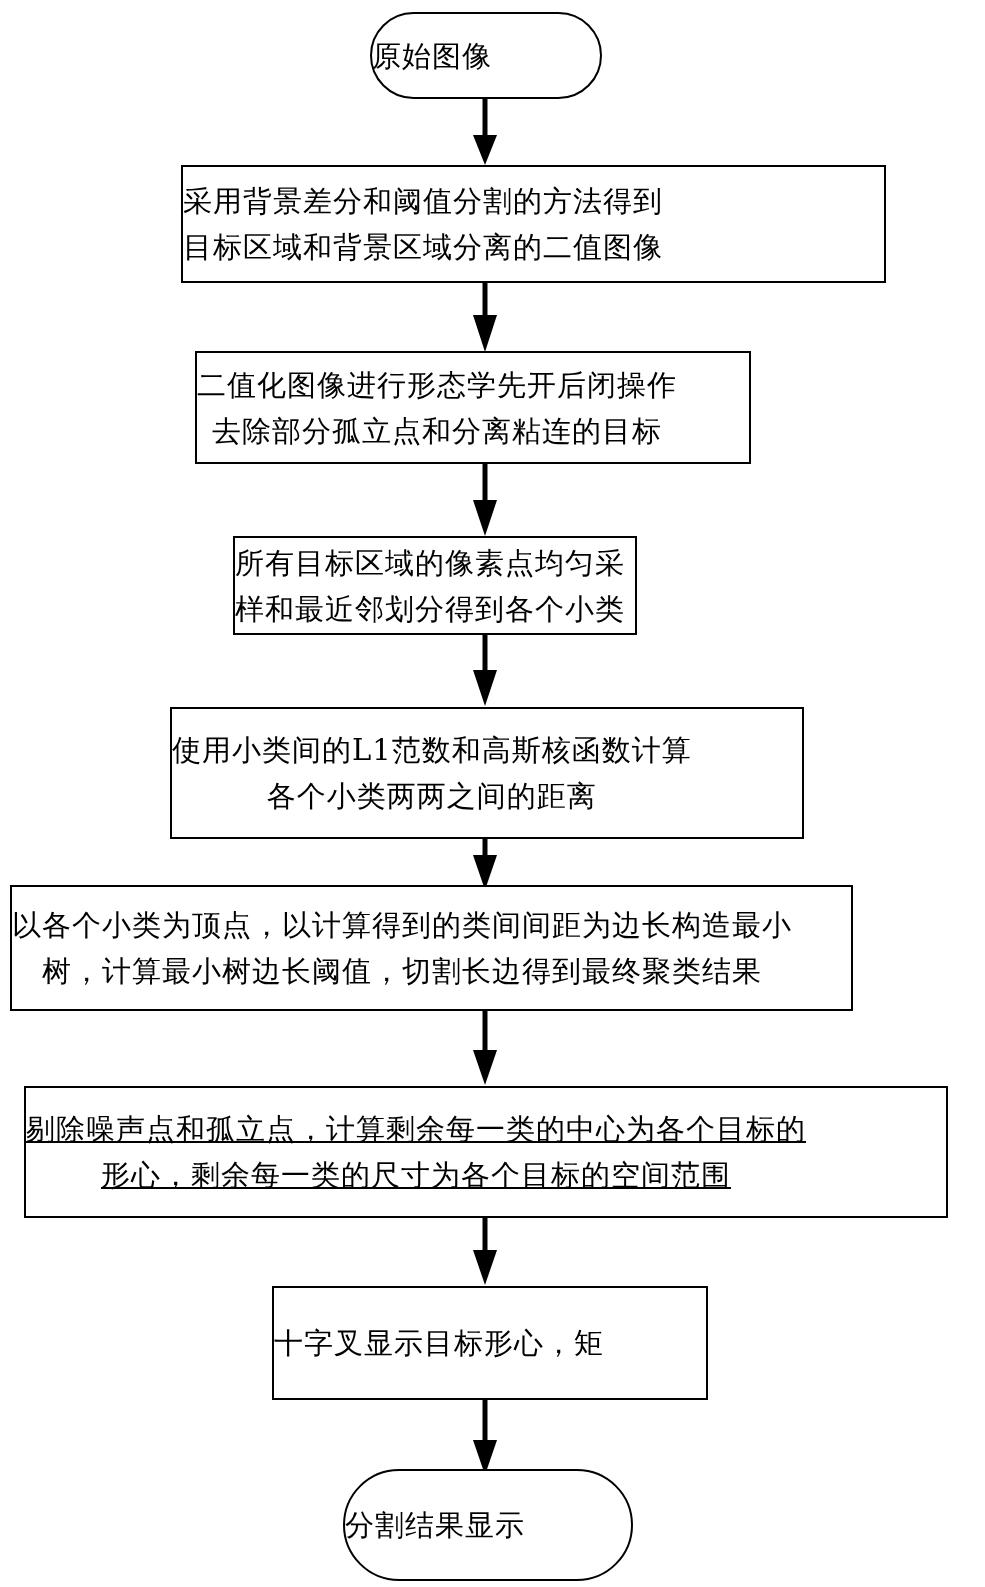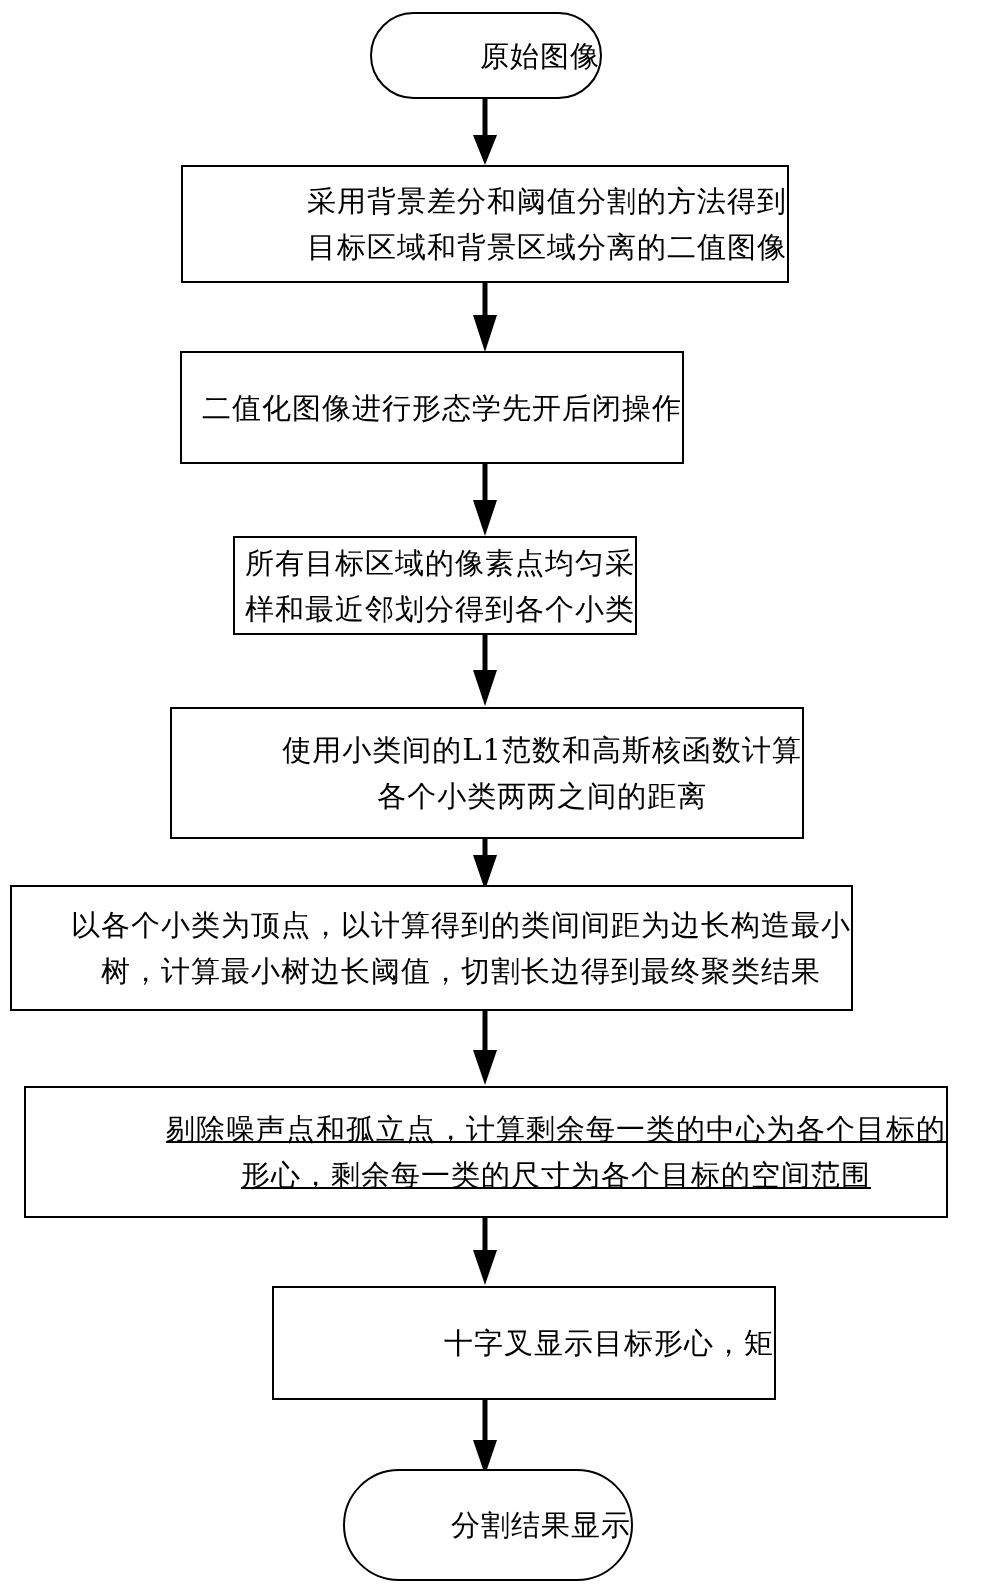--- a/index.html
+++ b/index.html
@@ -1,19 +1,19 @@
 <!DOCTYPE html>
 <html><head>
   <meta charset="utf-8">
   <style>
     html, body { margin: 0; padding: 0; background: #ffffff; }
     body { width: 985px; height: 1587px; position: relative; overflow: hidden;
            font-family: "DejaVu Serif", "Liberation Serif", serif; color: #000; }
     .node { position: absolute; box-sizing: border-box; border: 2px solid #000; background: #fff;
-            display: flex; align-items: center; justify-content: flex-end; text-align: center;
+            display: flex; align-items: center; justify-content: flex-start; text-align: center;
             font-size: 29px; line-height: 46px; letter-spacing: 1px; }
     .node span { display: block; }
     .terminal { border-radius: 999px; }
     svg.arrows { position: absolute; left: 0; top: 0; }
   </style>
 </head>
 <body>
 
 <svg class="arrows" width="985" height="1587">
   <defs>
@@ -51,30 +51,31 @@
   <g>
     <line x1="485" y1="1398" x2="485" y2="1445" stroke="#000" stroke-width="5"></line>
     <polygon points="473,1440 497,1440 485,1475" fill="#000"></polygon>
   </g>
 </svg>
 
 <div class="node terminal" style="left:370px; top:12px; width:232px; height:87px;">
   <span>原始图像</span>
 </div>
 
-<div class="node" style="left:181px; top:165px; width:608px; height:118px;">
+<div class="node" style="left:181px; top:165px; width:705px; height:118px;">
   <div>
     <span>采用背景差分和阈值分割的方法得到</span>
     <span>目标区域和背景区域分离的二值图像</span>
   </div>
 </div>
 
-<div class="node" style="left:180px; top:351px; width:504px; height:113px;">
+<div class="node" style="left:195px; top:351px; width:556px; height:113px;">
   <div>
     <span>二值化图像进行形态学先开后闭操作</span>
+    <span>去除部分孤立点和分离粘连的目标</span>
   </div>
 </div>
 
 <div class="node" style="left:233px; top:536px; width:404px; height:99px;">
   <div>
     <span>所有目标区域的像素点均匀采</span>
     <span>样和最近邻划分得到各个小类</span>
   </div>
 </div>
 
@@ -92,21 +93,21 @@
   </div>
 </div>
 
 <div class="node" style="left:24px; top:1086px; width:924px; height:132px;text-decoration:underline;">
   <div>
     <span>剔除噪声点和孤立点，计算剩余每一类的中心为各个目标的</span>
     <span>形心，剩余每一类的尺寸为各个目标的空间范围</span>
   </div>
 </div>
 
-<div class="node" style="left:272px; top:1286px; width:504px; height:114px;">
+<div class="node" style="left:272px; top:1286px; width:436px; height:114px;">
   <div>
     <span>十字叉显示目标形心，矩</span>
   </div>
 </div>
 
 <div class="node terminal" style="left:343px; top:1455px; width:290px; height:112px;margin-top:14px;">
   <span>分割结果显示</span>
 </div>
 
 </body></html>

